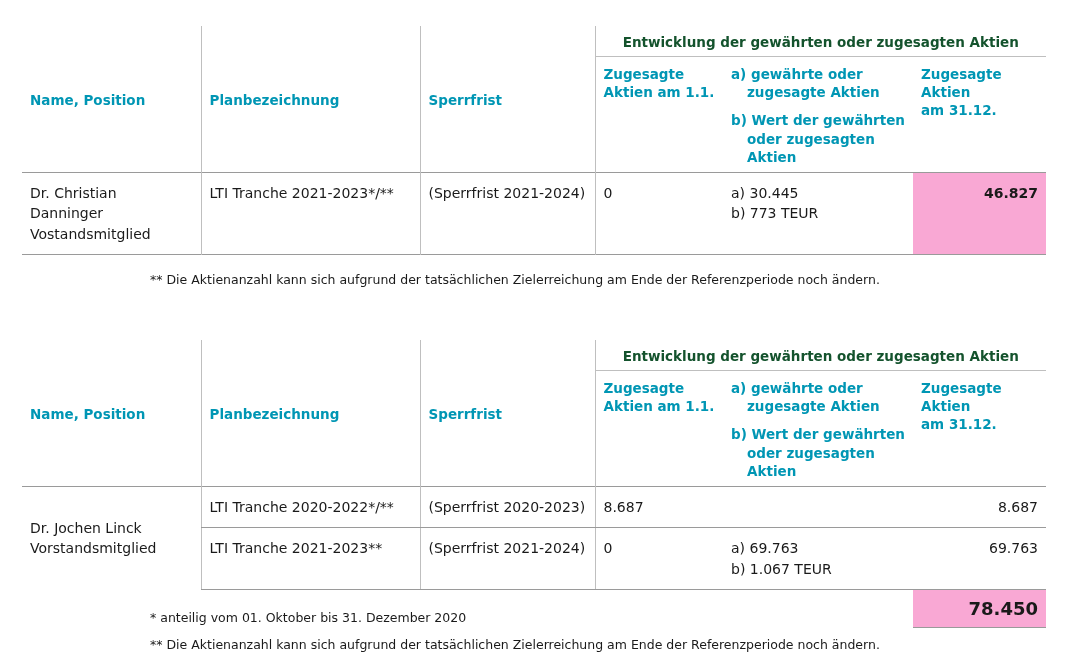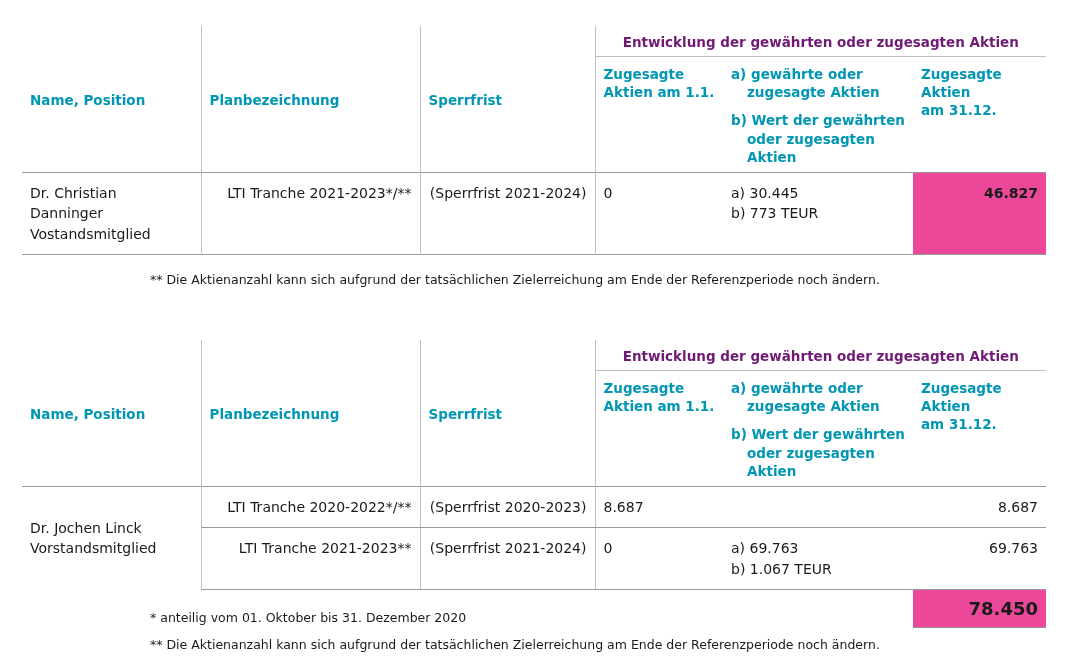--- a/index.html
+++ b/index.html
@@ -36,21 +36,21 @@
   }
   
   col.c-name   { width: 179px; }
   col.c-plan   { width: 219px; }
   col.c-sperr  { width: 175px; }
   col.c-zus1   { width: 128px; }
   col.c-grant  { width: 190px; }
   col.c-zus2   { width: 133px; }
 
   .hdr-group {
-    color: #701a75;
+    color: #14532d;
     font-weight: bold;
     font-size: 13.5px;
     text-align: center;
     padding: 8px 4px 6px 4px !important;
     border-bottom: 1px solid #bfbfbf;
     white-space: nowrap;
   }
   .hdr-cell {
     color: #0096b4;
     font-weight: bold;
@@ -73,23 +73,23 @@
     padding: 10px 8px 10px 8px !important;
     font-size: 14px;
     line-height: 1.45;
     color: #1a1a1a;
   }
   .body-cell.num-right {
     text-align: right;
     font-weight: bold;
   }
   .shade {
-    background: #ec4899;
-  }
-  .nowrap { white-space: nowrap; text-align: right; }
+    background: #f9a8d4;
+  }
+  .nowrap { white-space: nowrap; }
 
   .footnote {
     position: absolute;
     left: 150px;
     font-size: 12.5px;
     color: #1a1a1a;
     font-family: "DejaVu Sans", sans-serif;
   }
 
   .ab-line { display: block; }

